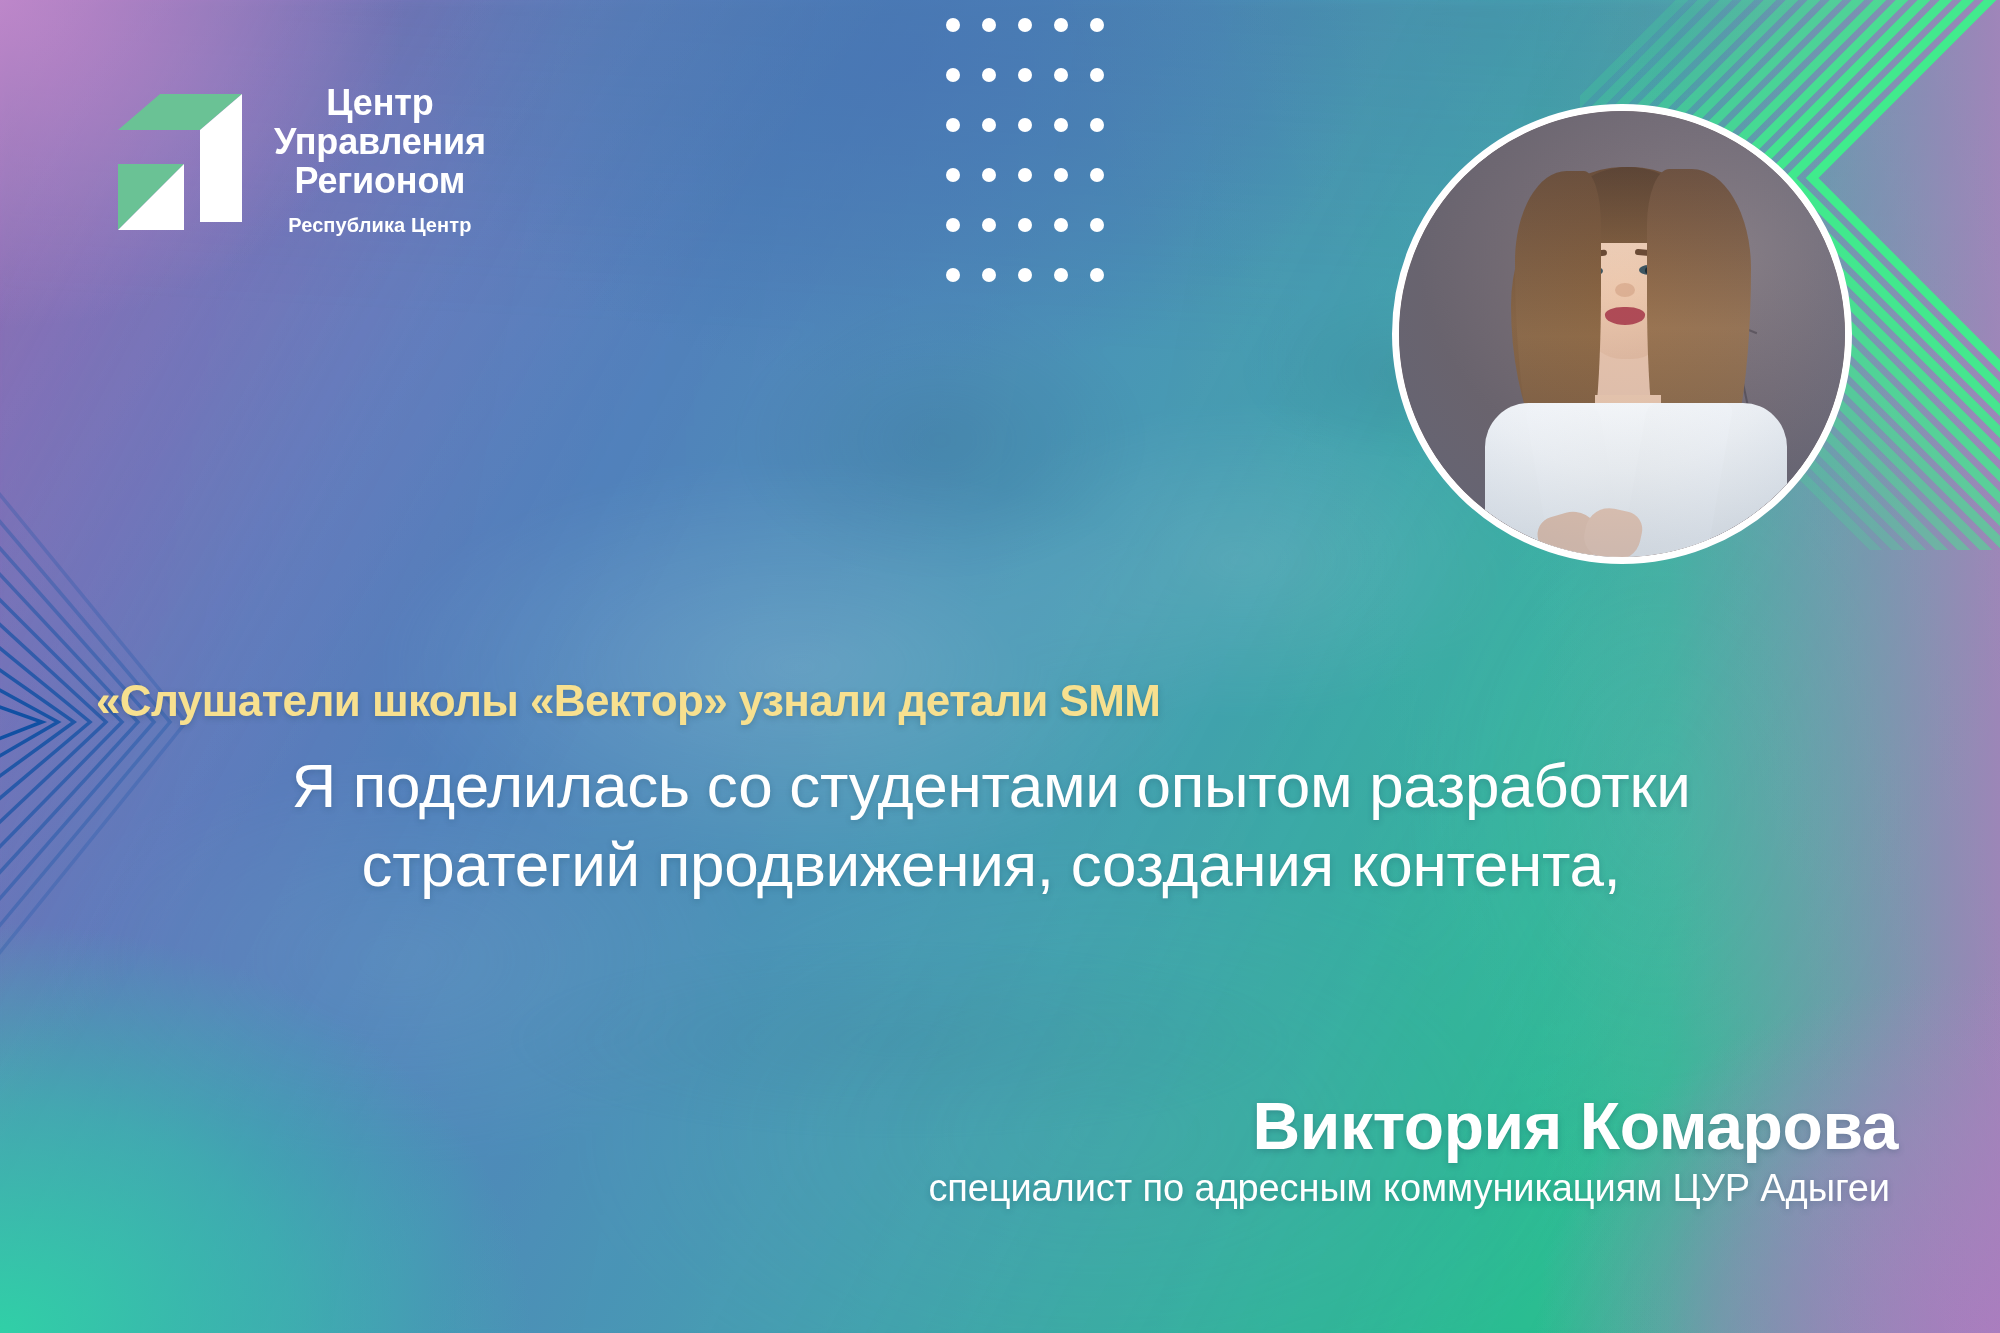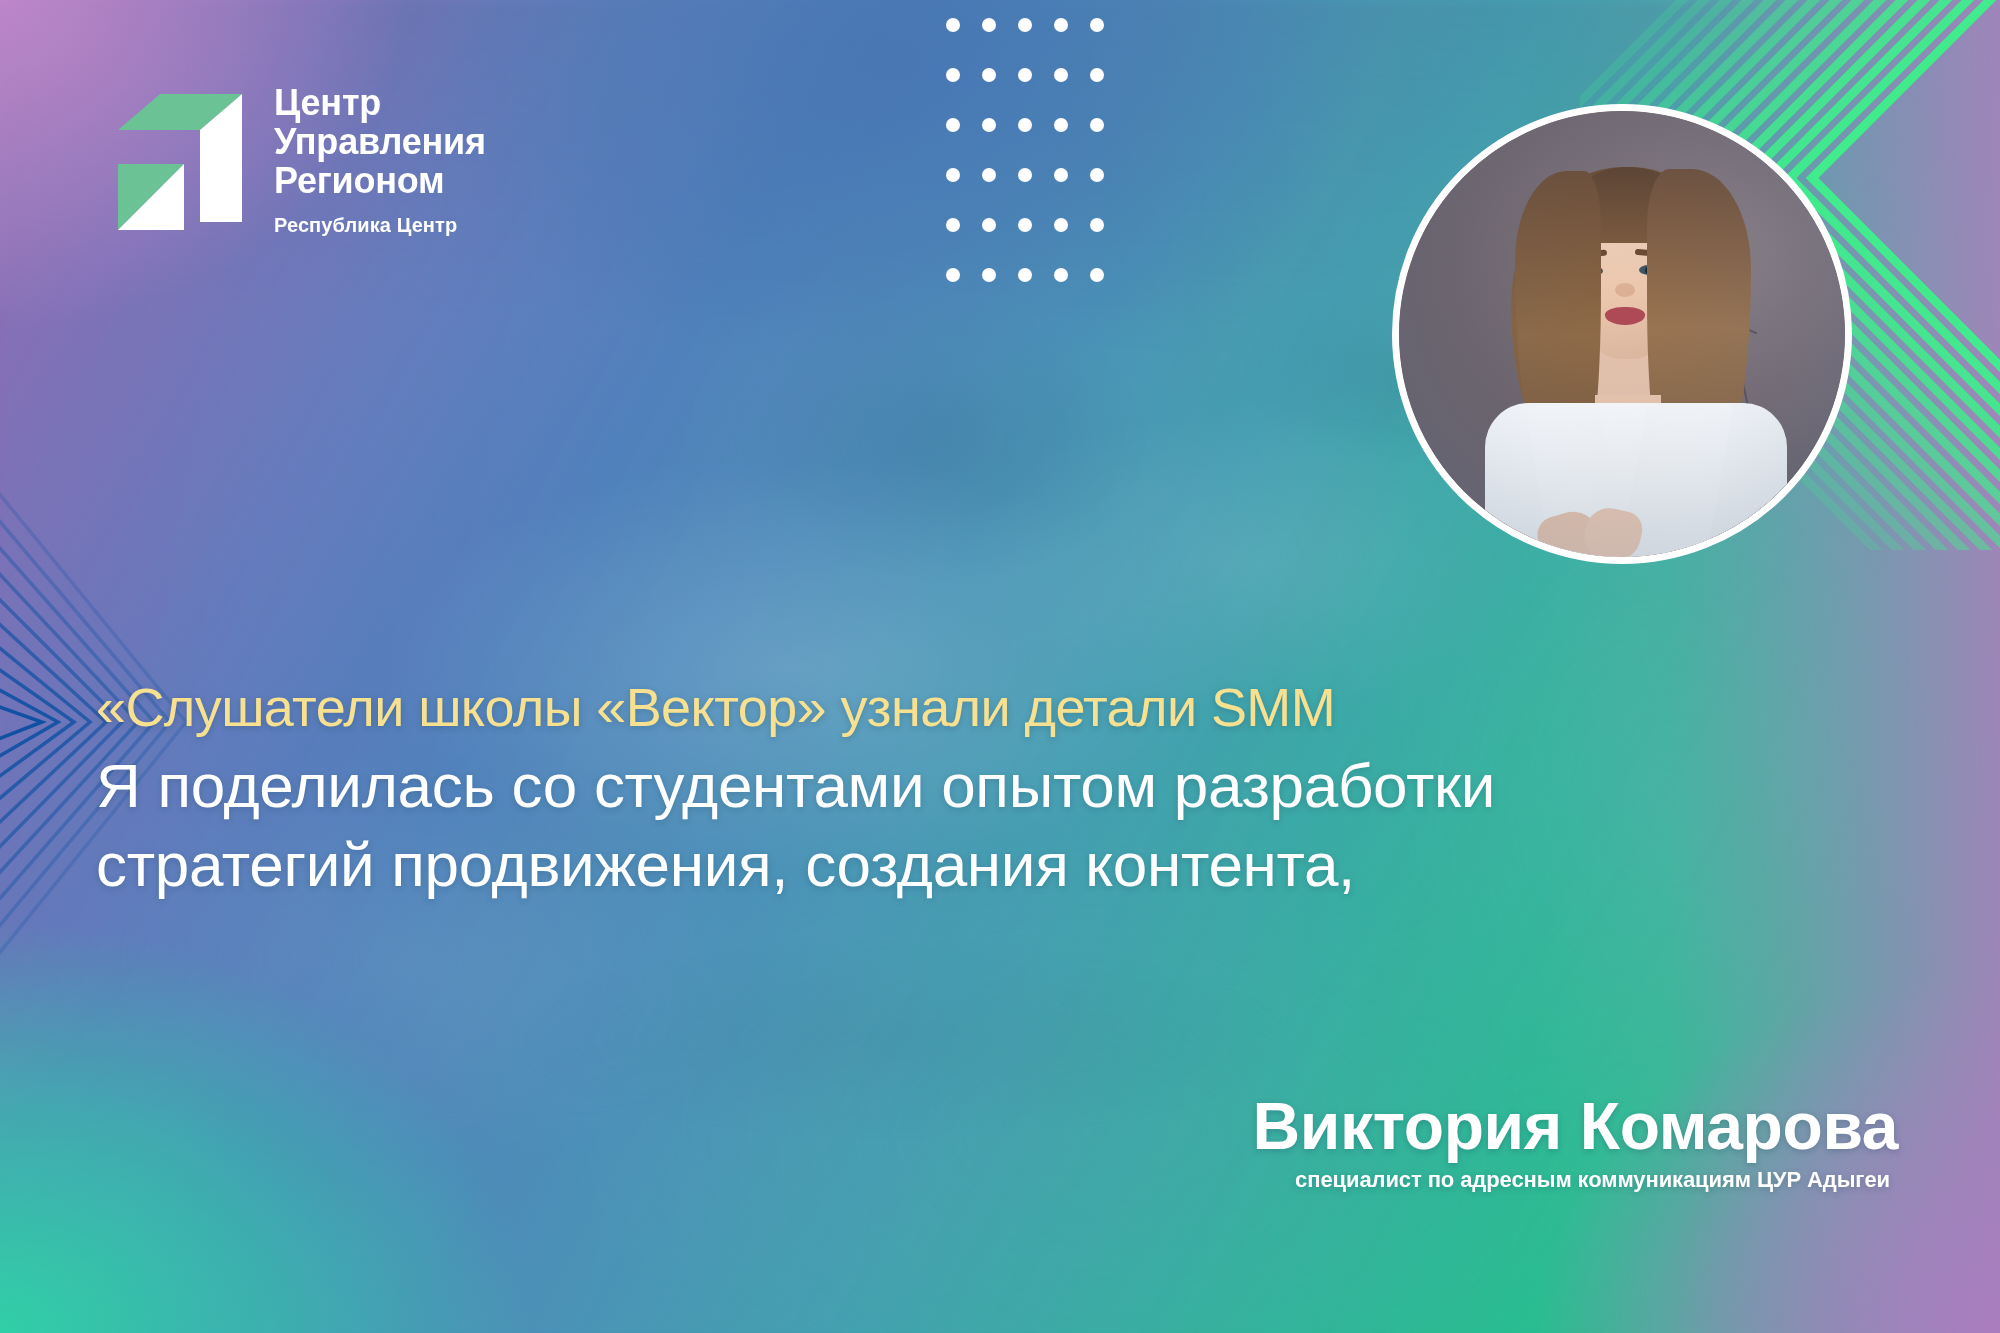--- a/index.html
+++ b/index.html
@@ -7,20 +7,21 @@
     padding: 0;
     background: #222;
   }
   #poster {
     position: relative;
     width: 2000px;
     height: 1333px;
     overflow: hidden;
     font-family: "Liberation Sans", sans-serif;
     background: #a16207;
+    text-align: center;
   }
 
   
   .bg-base {
     position: absolute;
     inset: 0;
     background:
       linear-gradient(118deg,
         #b07fc4 0%,
         #9b84c8 9%,
@@ -319,22 +320,22 @@
     position: absolute; inset: 0;
     background: radial-gradient(ellipse 260px 260px at 50% 40%, rgba(80,120,170,0.00) 0%, rgba(70,110,165,0.10) 70%, rgba(70,110,165,0.18) 100%);
   }
 
   
   .headline {
     position: absolute;
     left: 96px;
     top: 676px;
     color: #F7E08F;
-    font-size: 54px;
-    font-weight: normal;
+    font-size: 44px;
+    font-weight: bold;
     letter-spacing: -0.6px;
     white-space: nowrap;
     text-shadow: 0 2px 6px rgba(20,60,80,0.25);
   }
   .body-text {
     position: absolute;
     left: 96px;
     top: 746px;
     width: 1790px;
     color: #FFFFFF;
@@ -354,22 +355,22 @@
     font-size: 66px;
     font-weight: bold;
     letter-spacing: -0.4px;
     text-shadow: 0 2px 6px rgba(20,60,80,0.25);
   }
   .speaker-role {
     position: absolute;
     right: 110px;
     top: 1167px;
     color: #FFFFFF;
-    font-size: 22px;
-    font-weight: 700;
+    font-size: 38px;
+    font-weight: 400;
     letter-spacing: -0.1px;
     text-shadow: 0 2px 6px rgba(20,60,80,0.22);
   }
 </style>
 </head>
 <body>
 
 <div id="poster">
 
   <div class="bg-base"></div>

